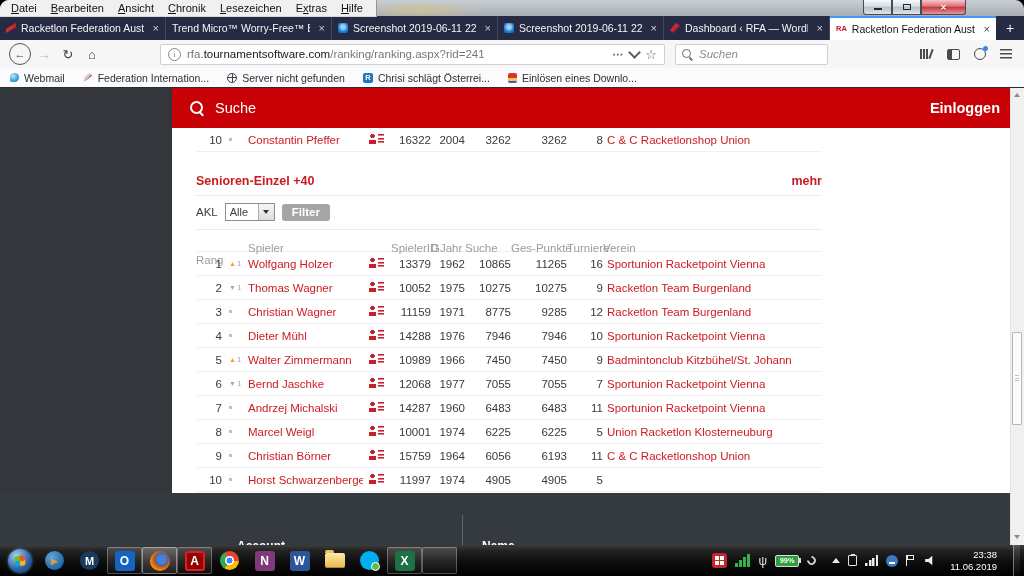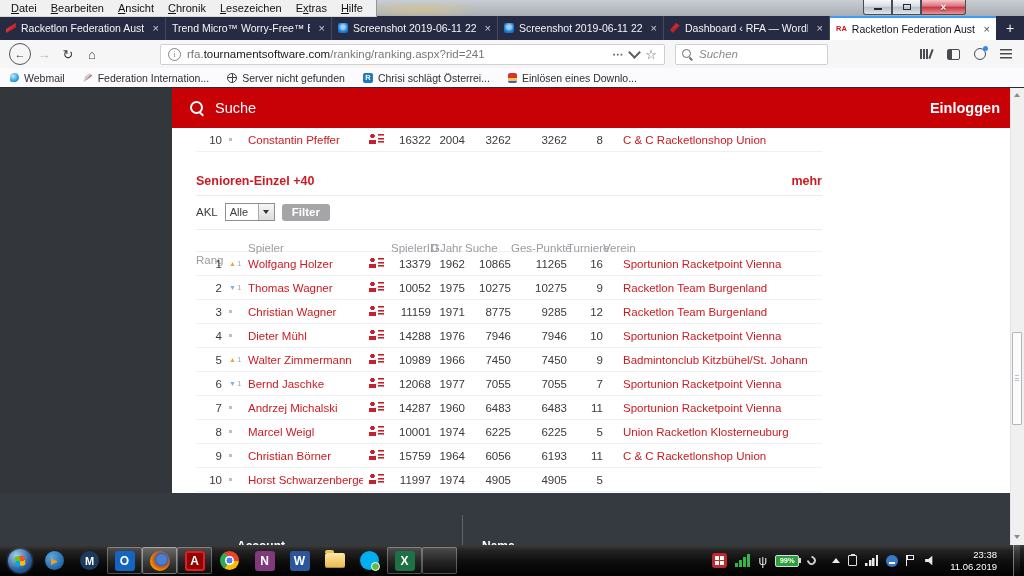--- a/index.html
+++ b/index.html
@@ -1,17 +1,17 @@
 <!DOCTYPE html>
 <html><head>
 <meta charset="utf-8">
 <style>
   html,body{margin:0;padding:0;background:#000;}
   .screen{position:relative;width:1024px;height:576px;overflow:hidden;
-          font-family:"Liberation Sans",sans-serif;-webkit-font-smoothing:antialiased;}
+          font-family:"Liberation Sans",sans-serif;border-radius:9px;-webkit-font-smoothing:antialiased;}
   
   .titlebar{height:16px;position:relative;
     background:radial-gradient(90px 12px at 420px 10px,rgba(224,200,120,.55),transparent 70%),
                linear-gradient(180deg,#c9ced3,#a9aeb4);}
   .menustrip{position:absolute;left:0;top:0;height:16px;display:flex;align-items:center;
     background:#f0f0f0;border-right:1px solid #8e9499;border-bottom:1px solid #d9d9d9;
     padding:0 6px 0 4px;font-size:11px;color:#111;}
   .menu-item{padding:1px 7px;white-space:nowrap;}
   .menu-item u{text-decoration:underline;}
   .win-btns{position:absolute;top:0;right:58px;display:flex;}
@@ -100,21 +100,21 @@
   .thead .h-rang{grid-column:1/3;margin-top:24px;}
   .thead .h-spieler{grid-column:3/5;}
   .thead span{white-space:nowrap;overflow:visible;}
   .c.rank{text-align:right;padding-right:2px;}
   .c.move{padding-left:5px;font-size:7px;display:flex;align-items:center;}
   .c.move i{font-style:normal;font-size:8px;color:#a8a8ae;margin-left:1px;}
   .c.move.up{color:#eaa23f;}
   .c.move.down{color:#7fb2d9;}
   .c.move.none::before{content:'';width:3px;height:3px;background:#bdbdc2;display:inline-block;}
   .c.name,.c.club{color:#cb1b22;white-space:nowrap;overflow:hidden;}
-  .c.club{padding-left:20px;}
+  .c.club{padding-left:4px;}
   .c.num{text-align:right;}
   .person-card{width:15px;height:11px;display:inline-block;background-image:
     radial-gradient(circle at 3.5px 3px,#c5202b 0,#c5202b 2px,transparent 2.5px),
     linear-gradient(#c5202b,#c5202b),linear-gradient(#c5202b,#c5202b),
     linear-gradient(#c5202b,#c5202b),linear-gradient(#c5202b,#c5202b);
     background-repeat:no-repeat;
     background-size:auto,7px 4px,6px 1.6px,6px 1.6px,6px 1.6px;
     background-position:0 0,0 6.5px,8.5px 1px,8.5px 4.6px,8.5px 8.2px;}
   .c.picon{padding-left:6px;}
   .section-row{display:flex;justify-content:space-between;align-items:flex-end;

